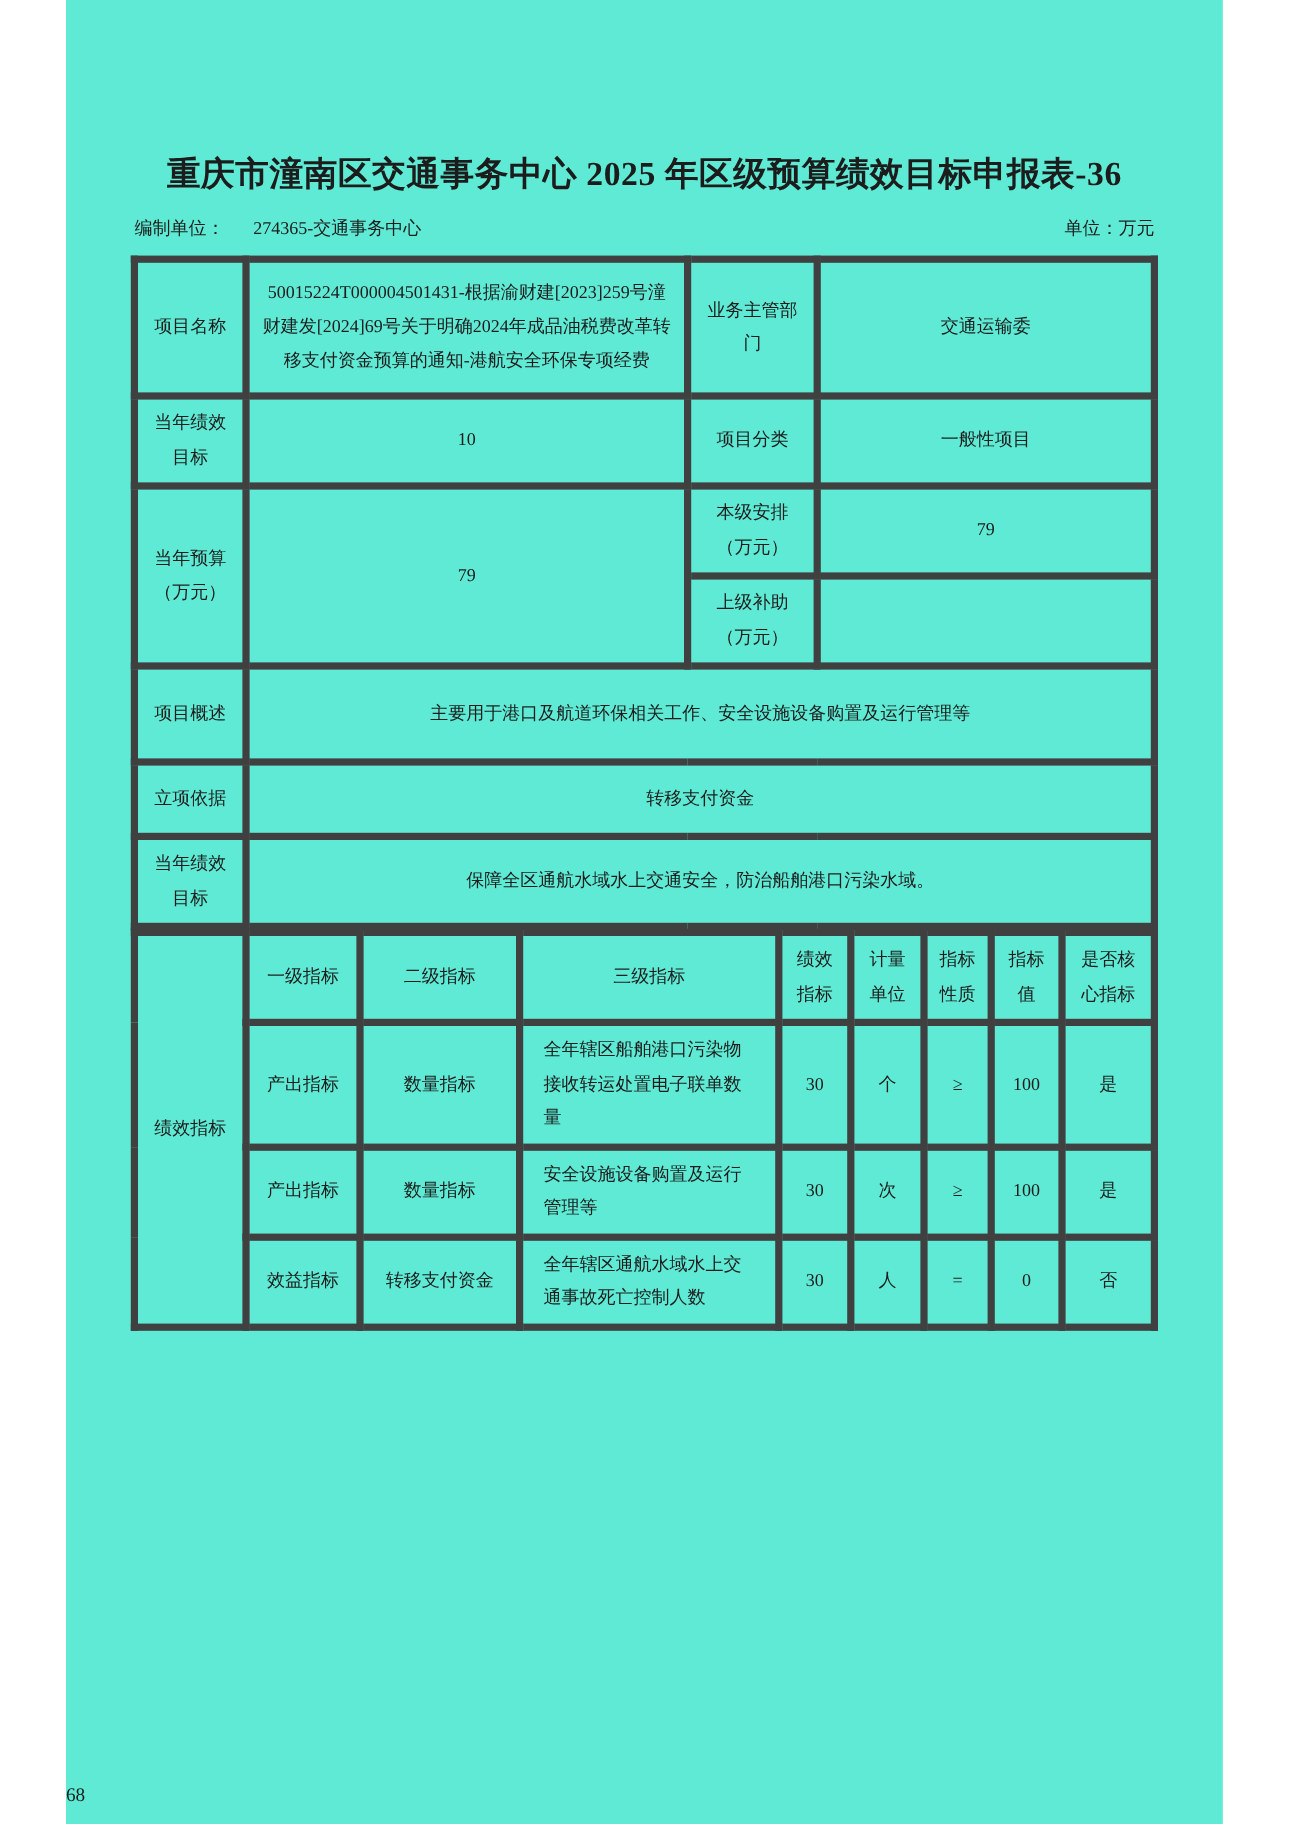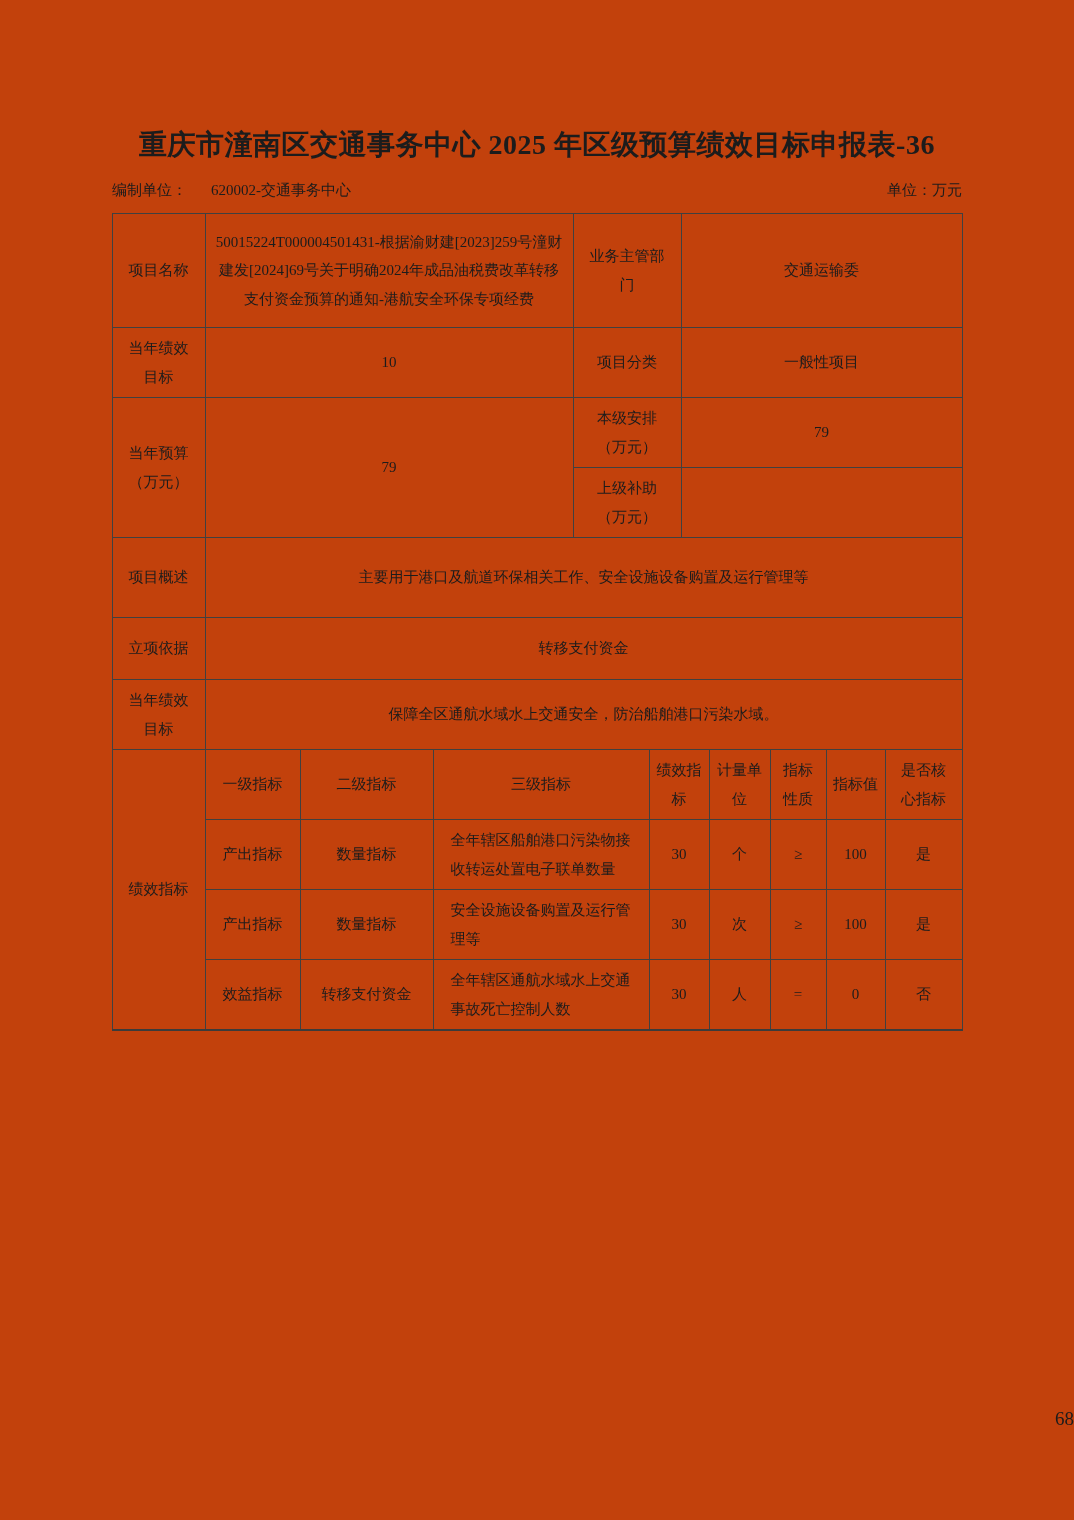--- a/index.html
+++ b/index.html
@@ -1,38 +1,38 @@
 <!DOCTYPE html>
 <html><head>
 <meta charset="utf-8">
 <style>
   html, body { margin:0; padding:0; background:#ffffff; }
   body { font-family:"Liberation Serif","DejaVu Serif",serif; color:#1c1c1c; }
   .page {
-    position:relative; width:1074px; height:1520px;
-    background:#c2410c; overflow:hidden; margin:0 auto;
+    position:relative; width:964px; height:1520px;
+    background:#5eead4; overflow:hidden; margin:0 auto;
   }
   .title {
     margin:0; padding-top:126px;
     text-align:center; font-size:28px; font-weight:bold;
     letter-spacing:0.5px;
   }
   .meta-row {
     width:850px; margin:17px auto 13px auto;
     display:flex; justify-content:space-between; align-items:baseline;
     font-size:15px;
   }
   .meta-left .meta-value { margin-left:24px; }
   table.form-table {
     width:850px; margin:0 auto;
     border-collapse:collapse; table-layout:fixed;
     font-size:15px;
   }
   table.form-table td {
-    border:1px solid #404040;
+    border:6px solid #404040;
     padding:6px 10px; line-height:1.9;
     vertical-align:middle; text-align:center;
     overflow:hidden;
   }
   table.bottom { margin-top:-1px; border-bottom:2px solid #3b3b3b; }
   td.text { text-align:left; }
   td.lbl { padding:6px 10px; }
   .top .cA { width:93px; } .top .cB { width:368px; }
   .top .cC { width:108px; } .top .cD { width:281px; }
   .bottom .c1 { width:93px; } .bottom .c2 { width:95px; }
@@ -48,34 +48,34 @@
   .r3a { height:57px; }
   .r3b { height:56px; }
   .r4  { height:80px; }
   .r5  { height:62px;padding-left:21px; }
   .r6  { height:68px; }
   .hrow { height:60px; }
   .ir1 { height:62px; }
   .ir2 { height:59px; }
   .ir3 { height:55px; }
   .page-number {
-    position:absolute; top:1408px; left:0; width:100%;
-    text-align:right; font-size:19px;
+    position:absolute; top:1488px; left:0; width:100%;
+    text-align:left; font-size:16px;
   }
 </style>
 </head>
 <body>
 
 <div class="page">
 
   <h1 class="title">重庆市潼南区交通事务中心 2025 年区级预算绩效目标申报表-36</h1>
 
   <div class="meta-row">
     <div class="meta-left">
-      <span>编制单位：</span><span class="meta-value">620002-交通事务中心</span>
+      <span>编制单位：</span><span class="meta-value">274365-交通事务中心</span>
     </div>
     <div class="meta-right">单位：万元</div>
   </div>
 
   <table class="form-table top">
     <colgroup>
         <col class="cA">
         <col class="cB">
         <col class="cC">
         <col class="cD">

